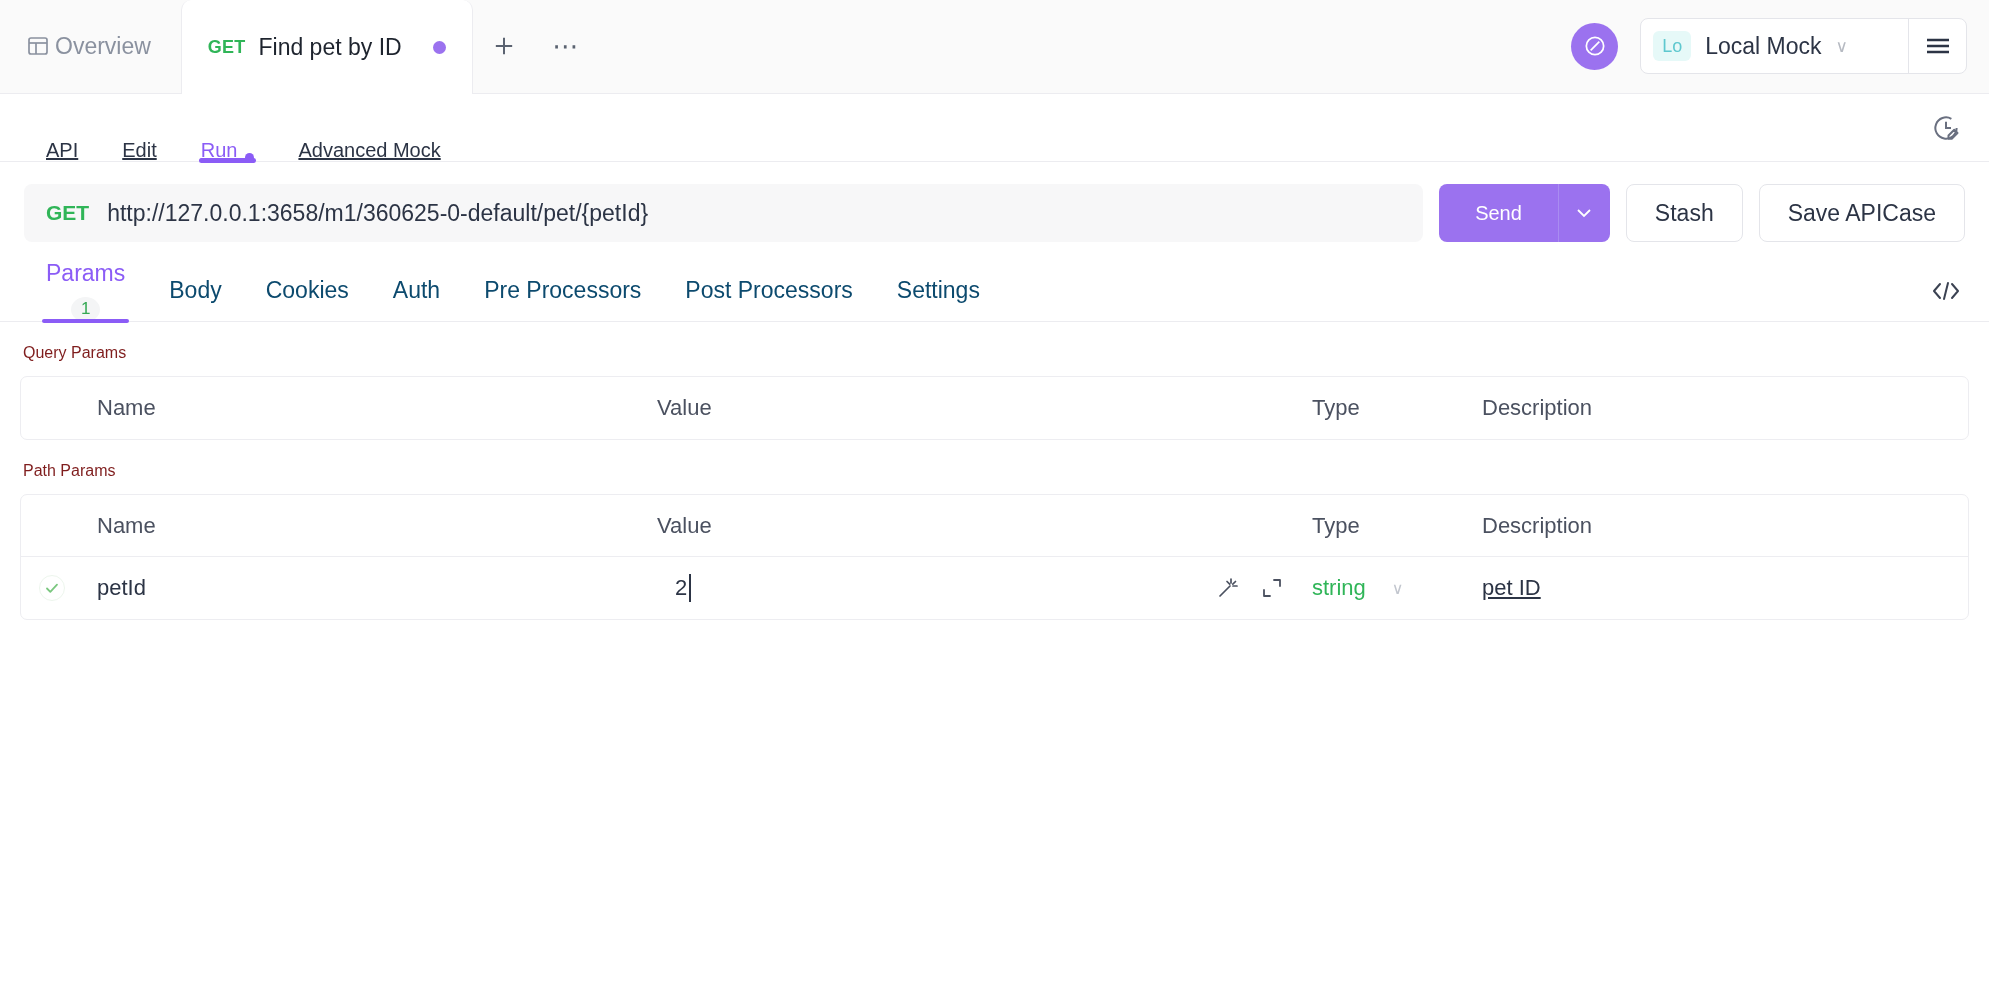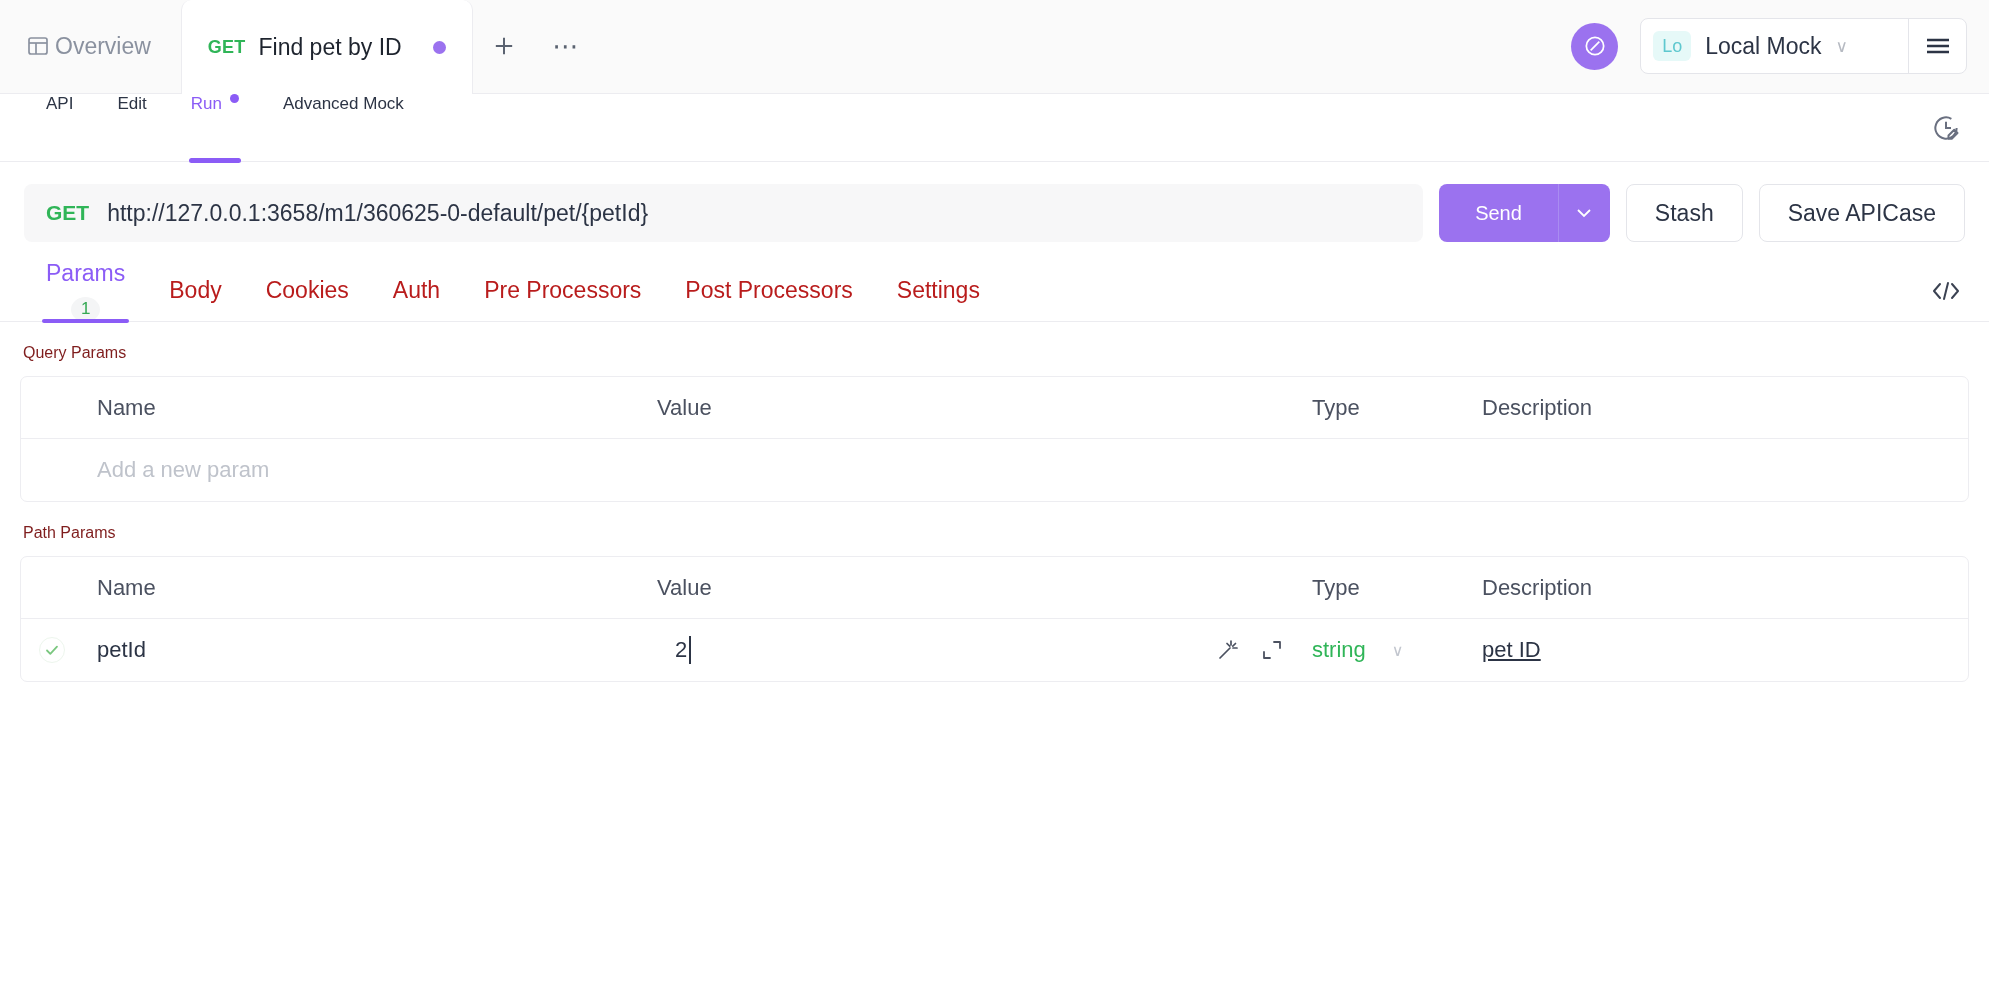--- a/index.html
+++ b/index.html
@@ -105,26 +105,27 @@
   
   .subnav {
     height: 68px;
     display: flex;
     align-items: center;
     padding: 0 0 0 24px;
     border-bottom: 1px solid #ececf0;
     position: relative;
   }
   .subnav-item {
-    font-size: 17px;
+    font-size: 20px;
     color: #2c3445;
     padding: 0 22px;
     height: 68px;
-    display: flex; align-items: flex-start; gap: 8px;
-    position: relative;
+    display: flex; align-items: flex-end; gap: 8px;
+    position: relative;
+    text-decoration: underline;
   }
   .subnav-item.active { color: #8b5cf6; }
   .subnav-item.active::after {
     content: "";
     position: absolute;
     left: 20px; right: 20px; bottom: -1px;
     height: 5px; border-radius: 3px;
     background: #8b5cf6;
   }
   .mini-dot {
@@ -186,21 +187,21 @@
     display: flex; align-items: center;
     border-bottom: 1px solid #ececf0;
     padding-left: 24px;
     position: relative;
   }
   .ptab {
     height: 62px;
     display: flex; align-items: center; gap: 10px;
     padding: 0 22px;
     font-size: 23px;
-    color: #b91c1c;
+    color: #0c4a6e;
     position: relative;
   }
   .ptab.active { color: #8b5cf6; flex-direction: column; }
   .ptab.active::after {
     content: "";
     position: absolute;
     left: 18px; right: 18px; bottom: -1px;
     height: 4px; border-radius: 3px;
     background: #8b5cf6;
   }
@@ -414,28 +415,20 @@
 
   <div class="section-title">Query Params</div>
   <div class="table">
     <div class="trow thead">
       <div class="cell c-check"></div>
       <div class="cell c-name">Name</div>
       <div class="cell c-value">Value</div>
       <div class="cell c-icons"></div>
       <div class="cell c-type">Type</div>
       <div class="cell c-desc">Description</div>
-    </div>
-    <div class="trow">
-      <div class="cell c-check"></div>
-      <div class="cell c-name placeholder">Add a new param</div>
-      <div class="cell c-value"></div>
-      <div class="cell c-icons"></div>
-      <div class="cell c-type"></div>
-      <div class="cell c-desc"></div>
     </div>
   </div>
 
   <div class="section-title">Path Params</div>
   <div class="table">
     <div class="trow thead">
       <div class="cell c-check"></div>
       <div class="cell c-name">Name</div>
       <div class="cell c-value">Value</div>
       <div class="cell c-icons"></div>

